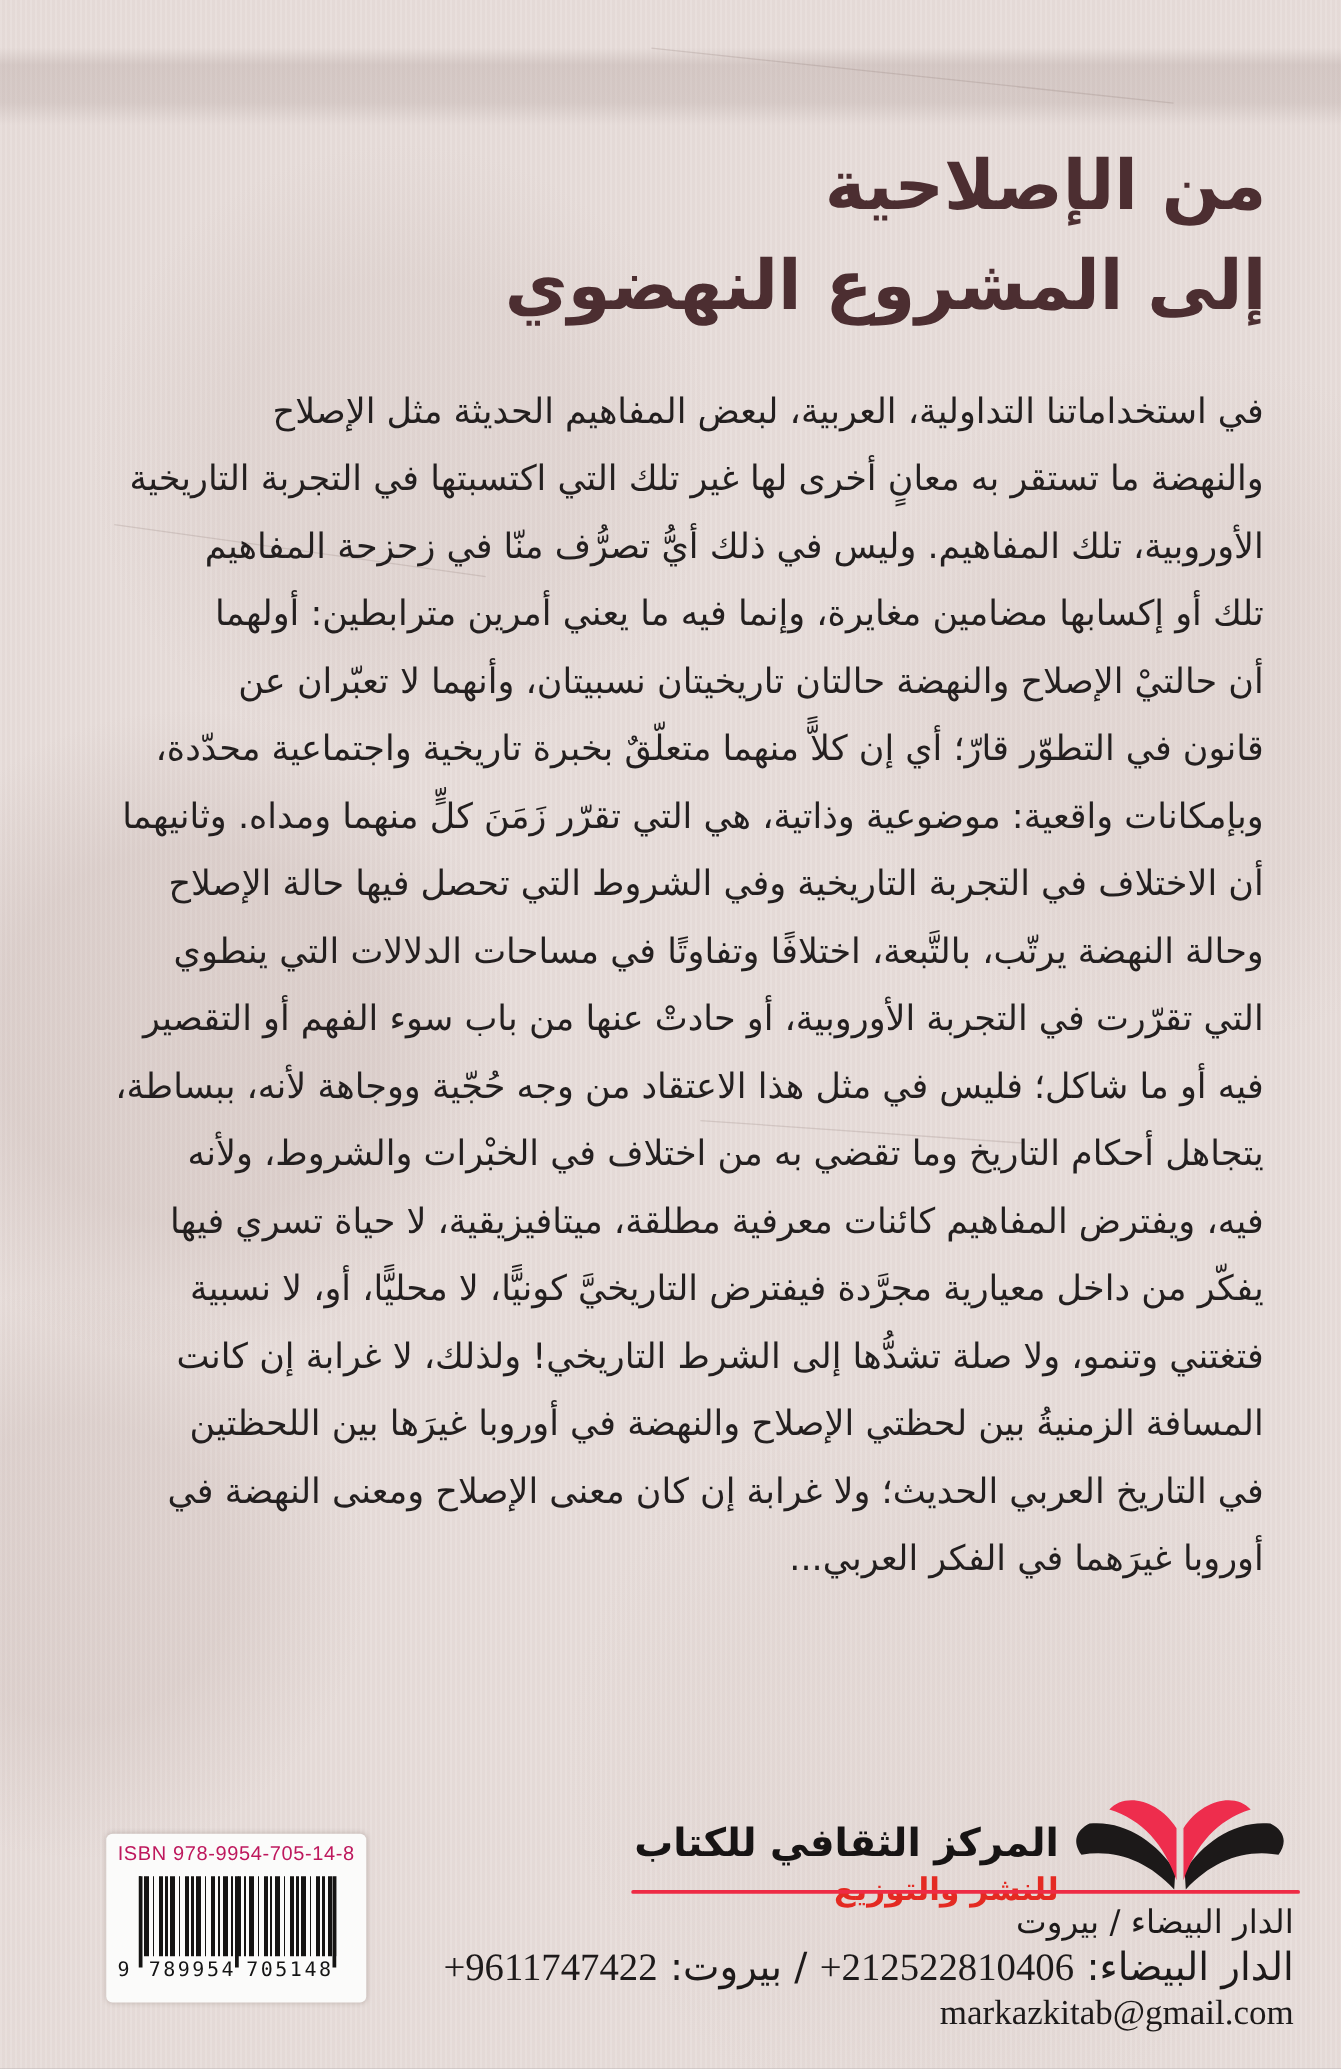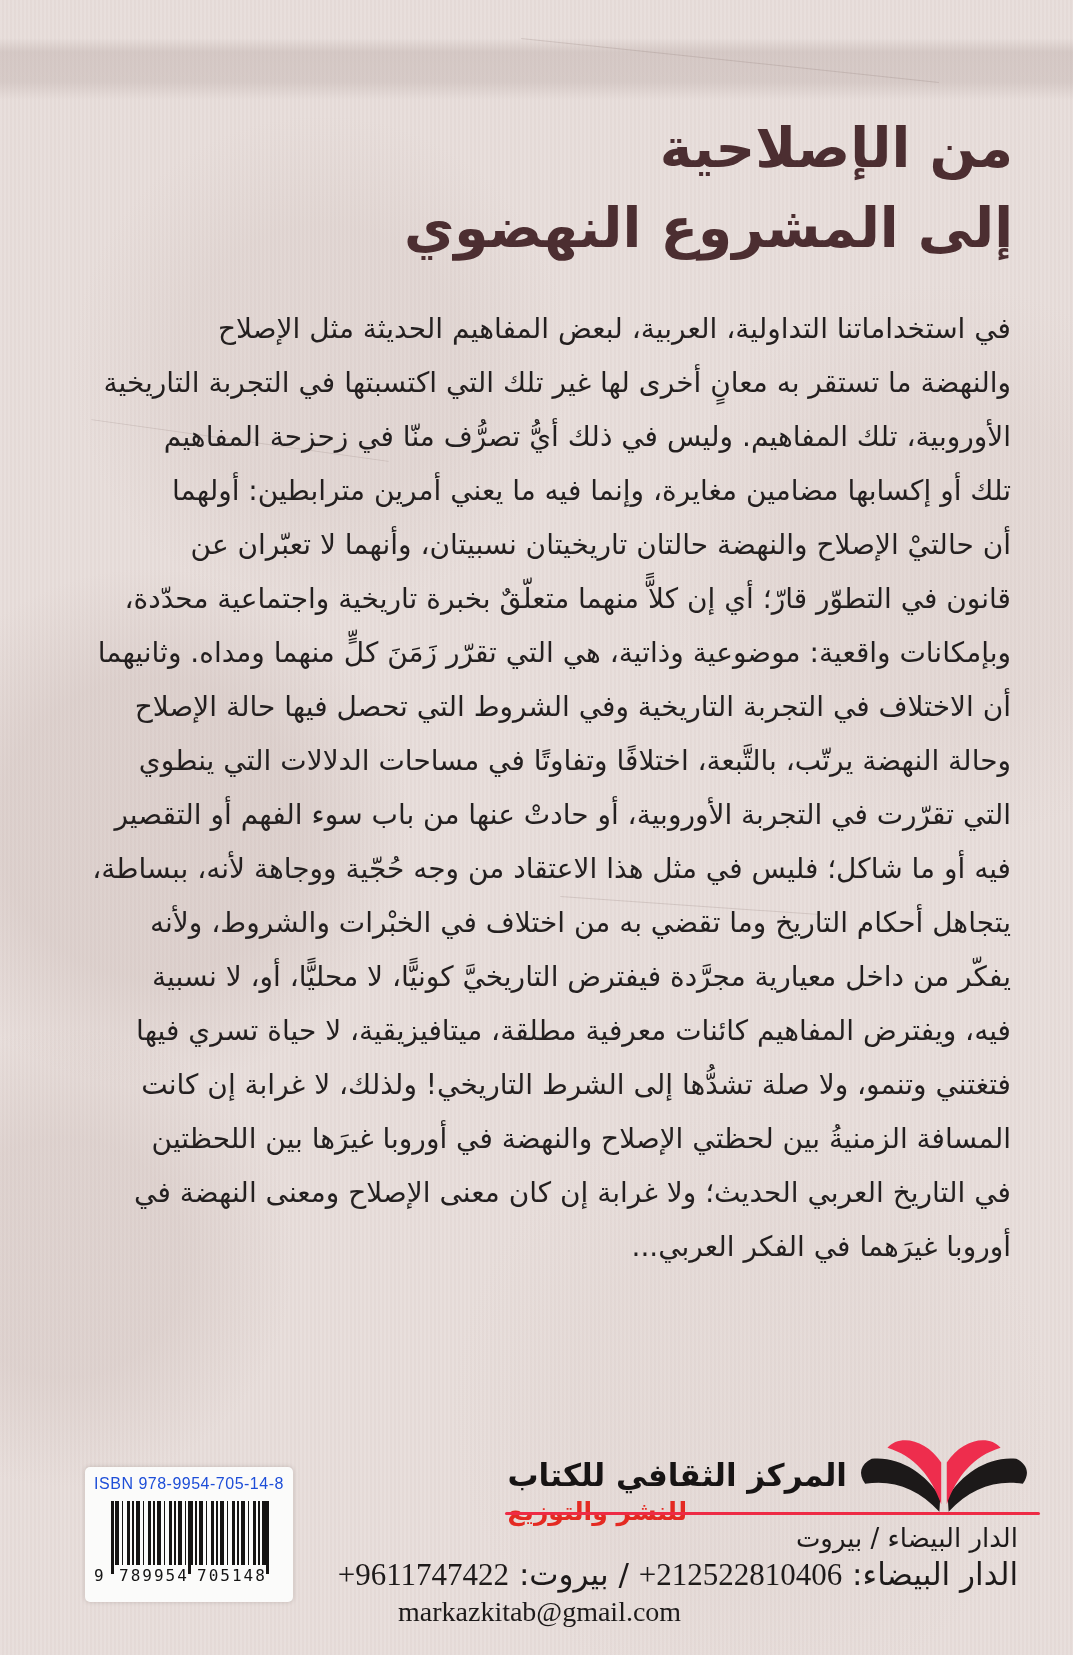--- a/index.html
+++ b/index.html
@@ -45,52 +45,52 @@
   }
   .synopsis .line::after{content:"";display:inline-block;width:100%;}
   .synopsis .line.last{text-align-last:right;}
   .synopsis .line.last::after{display:none;}
 
   .publisher{
     position:absolute;top:1412px;right:36px;
     display:flex;flex-direction:row-reverse;align-items:center;
   }
   .publisher .logo{width:186px;height:102px;flex:0 0 auto;}
-  .publisher .names{margin-right:4px;text-align:left;direction:rtl;padding-left:36px;margin-top:45px;}
+  .publisher .names{margin-right:4px;text-align:right;direction:rtl;padding-left:36px;margin-top:45px;}
   .publisher .pub-name{
     font-weight:bold;font-size:31px;color:#171414;white-space:nowrap;letter-spacing:-0.5px;
   }
   .publisher .pub-sub{
     font-weight:bold;font-size:25px;color:#e42a22;margin-top:4px;
   }
   .divider{
     position:absolute;top:1512px;left:505px;width:535px;height:3px;
     background:#ee2b45;border-radius:2px;
   }
   .contact{
-    position:absolute;top:1520px;right:55px;width:620px;
-    direction:rtl;color:#1d1a1a;
+    position:absolute;top:1520px;right:38px;width:620px;
+    direction:rtl;text-align:right;color:#1d1a1a;
   }
   .contact .cities{font-size:26px;line-height:36px;}
   .contact .phones{font-size:31px;line-height:36px;white-space:nowrap;}
   .contact .phones .num{font-family:"Liberation Serif","DejaVu Serif",serif;unicode-bidi:embed;}
   .contact .email{
     direction:ltr;font-family:"Liberation Serif","DejaVu Serif",serif;
     font-size:28px;line-height:38px;
   }
 
   .isbn-box{
     position:absolute;left:85px;top:1467px;width:208px;height:135px;
     background:#fbfbfa;border-radius:5px;
     box-shadow:0 0 4px rgba(90,70,65,0.25);
   }
   .isbn-label{
     position:absolute;top:8px;left:0;width:100%;
     text-align:center;font-family:"Liberation Sans","DejaVu Sans",sans-serif;
-    font-size:16px;color:#1d4ed8;letter-spacing:0.5px;white-space:nowrap;
+    font-size:16px;color:#be185d;letter-spacing:0.5px;white-space:nowrap;
   }
   .bars{
     position:absolute;left:26px;top:34px;width:158px;height:64px;
     background:repeating-linear-gradient(90deg,
       #151413 0 2px, #fbfbfa 2px 4px,
       #151413 4px 8px, #fbfbfa 8px 11px,
       #151413 11px 12px, #fbfbfa 12px 16px,
       #151413 16px 19px, #fbfbfa 19px 21px);
   }
   .guard{position:absolute;top:34px;width:3px;height:73px;background:#151413;}
@@ -126,22 +126,22 @@
     <div class="line">الأوروبية، تلك المفاهيم. وليس في ذلك أيُّ تصرُّف منّا في زحزحة المفاهيم</div>
     <div class="line">تلك أو إكسابها مضامين مغايرة، وإنما فيه ما يعني أمرين مترابطين: أولهما</div>
     <div class="line">أن حالتيْ الإصلاح والنهضة حالتان تاريخيتان نسبيتان، وأنهما لا تعبّران عن</div>
     <div class="line">قانون في التطوّر قارّ؛ أي إن كلاًّ منهما متعلّقٌ بخبرة تاريخية واجتماعية محدّدة،</div>
     <div class="line">وبإمكانات واقعية: موضوعية وذاتية، هي التي تقرّر زَمَنَ كلٍّ منهما ومداه. وثانيهما</div>
     <div class="line">أن الاختلاف في التجربة التاريخية وفي الشروط التي تحصل فيها حالة الإصلاح</div>
     <div class="line">وحالة النهضة يرتّب، بالتَّبعة، اختلافًا وتفاوتًا في مساحات الدلالات التي ينطوي</div>
     <div class="line">التي تقرّرت في التجربة الأوروبية، أو حادتْ عنها من باب سوء الفهم أو التقصير</div>
     <div class="line">فيه أو ما شاكل؛ فليس في مثل هذا الاعتقاد من وجه حُجّية ووجاهة لأنه، ببساطة،</div>
     <div class="line">يتجاهل أحكام التاريخ وما تقضي به من اختلاف في الخبْرات والشروط، ولأنه</div>
+    <div class="line">فيه، ويفترض المفاهيم كائنات معرفية مطلقة، ميتافيزيقية، لا حياة تسري فيها</div>
     <div class="line">يفكّر من داخل معيارية مجرَّدة فيفترض التاريخيَّ كونيًّا، لا محليًّا، أو، لا نسبية</div>
-    <div class="line">فيه، ويفترض المفاهيم كائنات معرفية مطلقة، ميتافيزيقية، لا حياة تسري فيها</div>
     <div class="line">فتغتني وتنمو، ولا صلة تشدُّها إلى الشرط التاريخي! ولذلك، لا غرابة إن كانت</div>
     <div class="line">المسافة الزمنيةُ بين لحظتي الإصلاح والنهضة في أوروبا غيرَها بين اللحظتين</div>
     <div class="line">في التاريخ العربي الحديث؛ ولا غرابة إن كان معنى الإصلاح ومعنى النهضة في</div>
     <div class="line last">أوروبا غيرَهما في الفكر العربي...</div>
   </div>
 
   <div class="publisher">
     <svg class="logo" viewBox="0 0 200 110" xmlns="http://www.w3.org/2000/svg">
       <path d="M95 101 C72 76 44 66 15 71 C7 60 10 50 22 44 C52 41 80 60 96 85 Z" fill="#1c1919"></path>
       <path d="M105 101 C128 76 156 66 185 71 C193 60 190 50 178 44 C148 41 120 60 104 85 Z" fill="#1c1919"></path>

